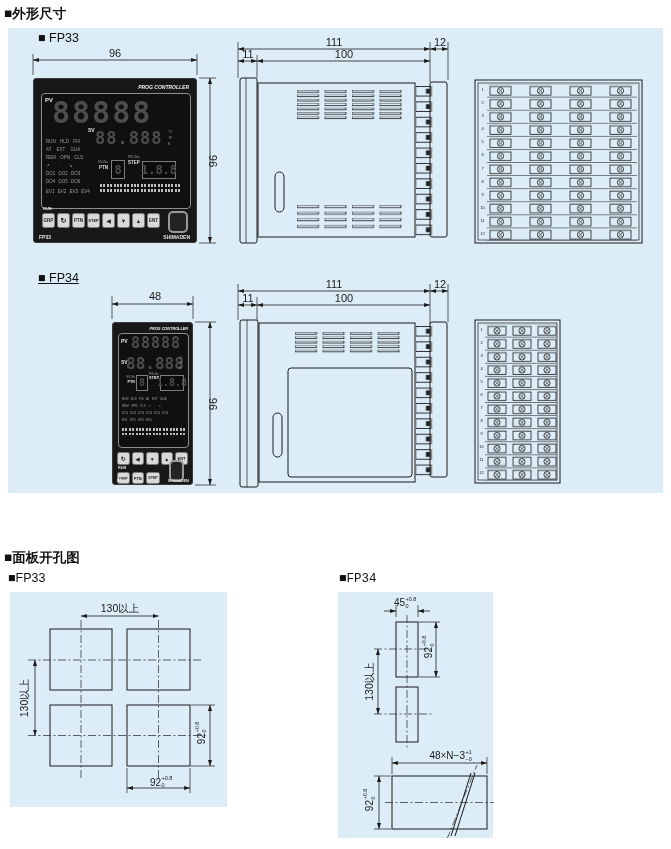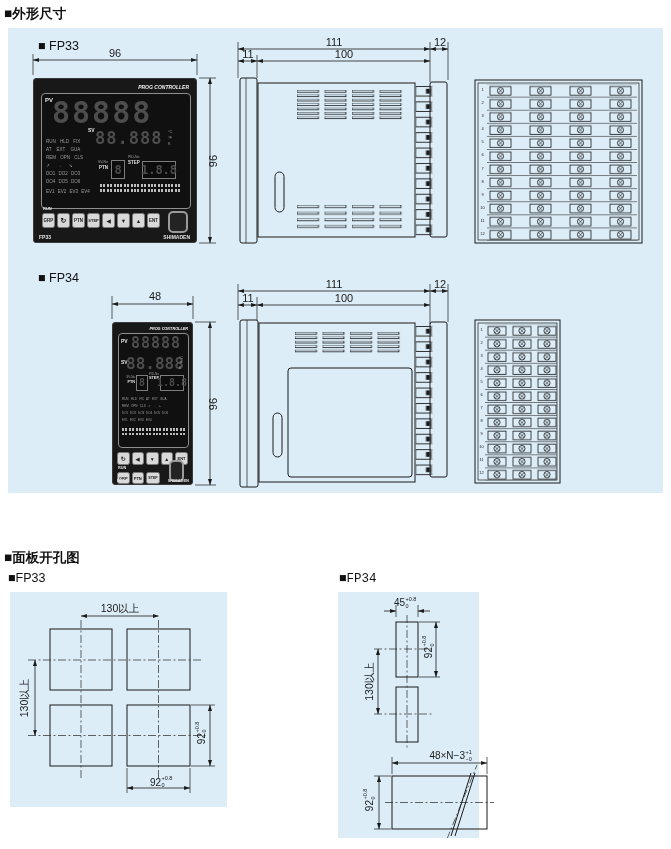--- a/index.html
+++ b/index.html
@@ -35,22 +35,22 @@
 </style>
 </head>
 <body>
 
 <div class="page">
 
   <div class="sec-title" style="left:4px; top:5px;">■外形尺寸</div>
 
   <div class="bluebox" style="left:8px; top:28px; width:655px; height:465px;">
 
-    <div class="sub-label" style="left:30px; top:11px;">■ FP33</div>
-    <div class="sub-label" style="left:30px; top:243px;">■ FP34</div>
+    <div class="sub-label" style="left:30px; top:3px;">■ FP33</div>
+    <div class="sub-label" style="left:30px; top:243px;text-decoration:underline;">■ FP34</div>
 
     <svg width="655" height="465" viewBox="0 0 655 465">
       <defs>
         <marker id="arr" viewBox="0 0 10 10" refX="9.3" refY="5" markerWidth="8" markerHeight="8" orient="auto-start-reverse">
           <path d="M0,1.8 L9.5,5 L0,8.2 Z" fill="#1a1a1a"></path>
         </marker>
         <pattern id="v33t" x="289" y="62" width="27.5" height="4.4" patternUnits="userSpaceOnUse">
           <rect x="0" y="0" width="21.5" height="2.3" fill="none" stroke="#1a1a1a" stroke-width="0.8"></rect>
         </pattern>
         <pattern id="v33b" x="289" y="177" width="27.5" height="6.6" patternUnits="userSpaceOnUse">
@@ -311,21 +311,21 @@
         </g>
       </g>
       <defs>
         <marker id="arr2" viewBox="0 0 10 10" refX="9.3" refY="5" markerWidth="8" markerHeight="8" orient="auto-start-reverse">
           <path d="M0,1.8 L9.5,5 L0,8.2 Z" fill="#1a1a1a"></path>
         </marker>
       </defs>
     </svg>
   </div>
 
-  <div class="bluebox" style="left:338px; top:592px; width:141px; height:246px;">
+  <div class="bluebox" style="left:338px; top:592px; width:155px; height:246px;">
     <svg width="165" height="246" viewBox="0 0 165 246">
       <defs>
         <marker id="arr3" viewBox="0 0 10 10" refX="9.3" refY="5" markerWidth="8" markerHeight="8" orient="auto-start-reverse">
           <path d="M0,1.8 L9.5,5 L0,8.2 Z" fill="#1a1a1a"></path>
         </marker>
       </defs>
       <g>
         <rect class="shape" x="58" y="30" width="22" height="55"></rect>
         <rect class="shape" x="58" y="95" width="22" height="55"></rect>
         <line class="cl" x1="69" y1="23" x2="69" y2="157"></line>

